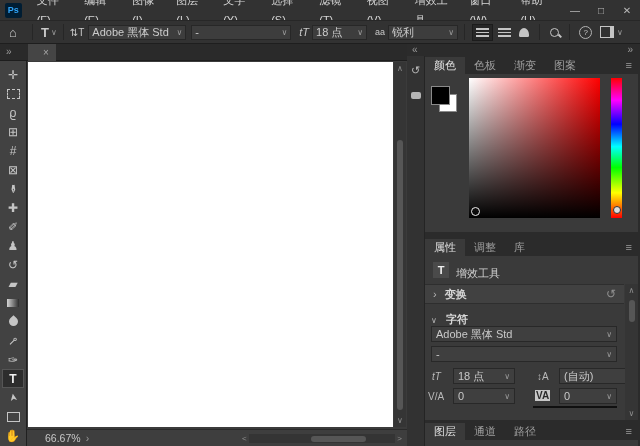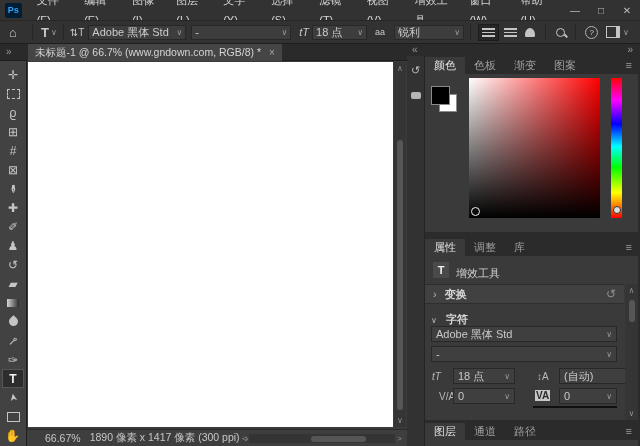--- a/index.html
+++ b/index.html
@@ -148,21 +148,21 @@
     </div>
     <div class="dd" style="width:100px;margin-left:5px;">
       <span class="val">-</span>
       <span class="chev">∨</span>
     </div>
     <span class="obicon" style="margin:0 3px 0 8px;font-style:italic;">tT</span>
     <div class="dd" style="width:55px;">
       <span class="val">18 点</span>
       <span class="chev">∨</span>
     </div>
-    <span class="obicon" style="margin:0 9px 0 8px;font-size:9px;">aa</span>
+    <span class="obicon" style="margin:0 3px 0 8px;font-size:9px;">aa</span>
     <div class="dd" style="width:70px;">
       <span class="val">锐利</span>
       <span class="chev">∨</span>
     </div>
     <span class="sep"></span>
     <span class="albox sel">
         <span class="al"></span>
       </span>
     <span class="albox">
         <span class="al"></span>
@@ -182,21 +182,20 @@
         <span class="wsp">
           <i></i>
         </span>
       </span>
     <span class="obicon" style="font-size:8px;color:#9a9a9a;">∨</span>
   </div>
 
   <div class="tabrow ab">
     <span class="dchev">»</span>
     <div class="doctab">
-      <span>未标题-1 @ 66.7% (www.gndown.com, RGB/8) *</span>
       <span class="x">×</span>
     </div>
   </div>
 
   <div class="tools ab">
     <div class="tool">
         <span class="tg">✛</span>
       </div>
     <div class="tool t-marquee">
         <span class="tg"></span>
@@ -259,21 +258,20 @@
 
   <div class="pasteboard ab">
     <div class="canvas"></div>
     <div class="vscroll">
       <span class="sarrow" style="top:2px;">∧</span>
       <div class="vthumb"></div>
       <span class="sarrow" style="bottom:2px;">∨</span>
     </div>
     <div class="statusbar">
       <span style="margin-left:18px;">66.67%</span>
-      <span style="margin-left:9px;">1890 像素 x 1417 像素 (300 ppi)</span>
       <span style="margin-left:5px;color:#9a9a9a;">›</span>
       <div class="hscroll">
         <span style="color:#8f8f8f;font-size:8px;">&lt;</span>
         <div class="htrack">
           <div class="hthumb"></div>
         </div>
         <span style="color:#8f8f8f;font-size:8px;">&gt;</span>
       </div>
     </div>
   </div>
@@ -346,21 +344,21 @@
           <div class="pdd" style="left:28px;top:112px;width:62px;">
             <span>18 点</span>
             <span class="chev">∨</span>
           </div>
           <span class="pico" style="left:112px;top:115px;">↕A</span>
           <div class="pdd" style="left:134px;top:112px;width:76px;">
             <span>(自动)</span>
             <span class="chev">∨</span>
           </div>
 
-          <span class="pico" style="left:14px;top:135px;">V/A</span>
+          <span class="pico" style="left:3px;top:135px;">V/A</span>
           <div class="pdd" style="left:28px;top:132px;width:62px;">
             <span>0</span>
             <span class="chev">∨</span>
           </div>
           <span class="pico hl" style="left:110px;top:134px;text-align:right;">VA</span>
           <div class="pdd" style="left:134px;top:132px;width:58px;">
             <span>0</span>
             <span class="chev">∨</span>
           </div>
           <div class="kernline"></div>

